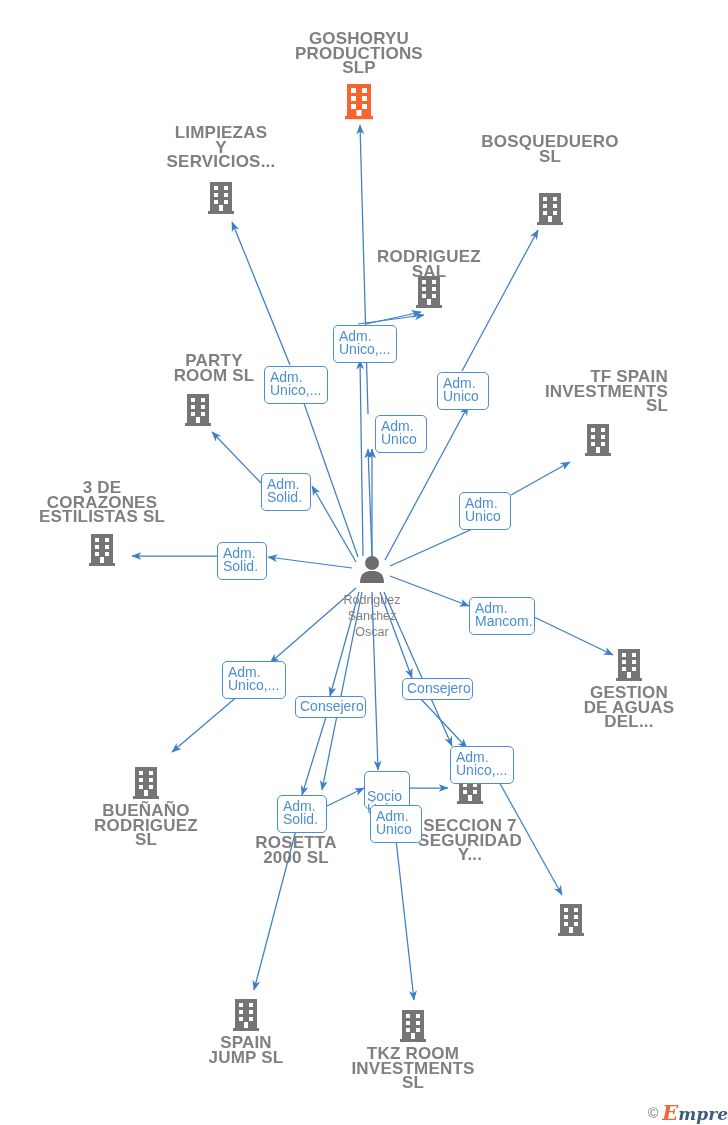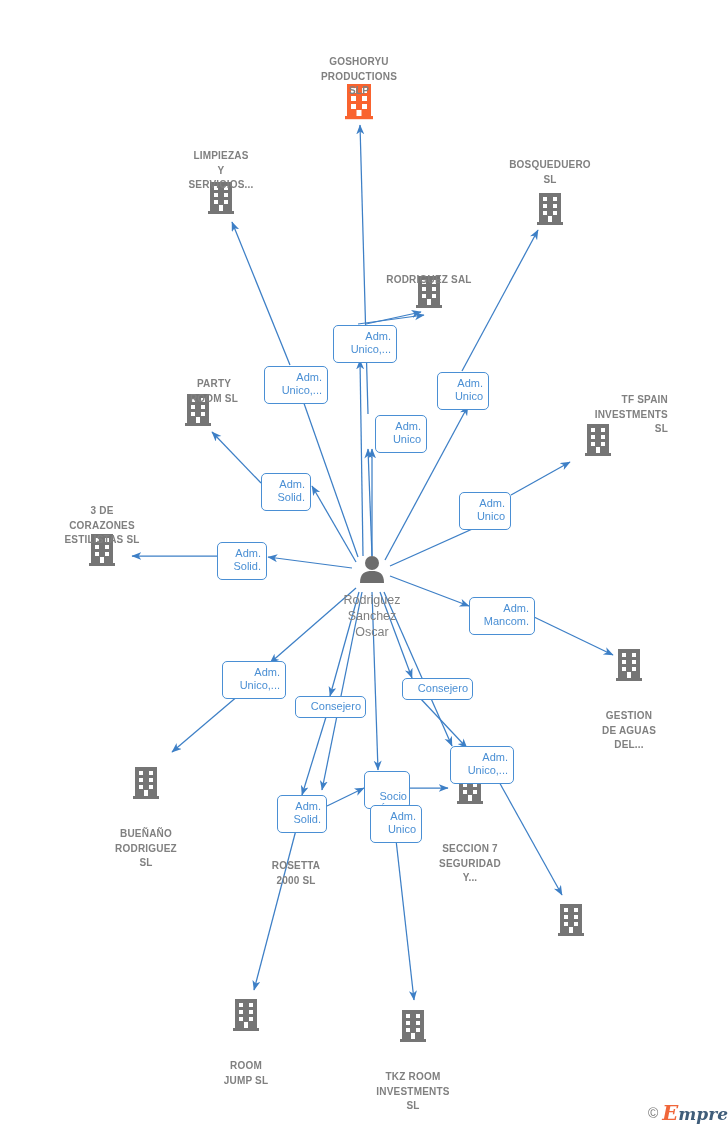--- a/index.html
+++ b/index.html
@@ -3,32 +3,32 @@
 <meta charset="utf-8">
 <style>
   html,body{margin:0;padding:0;background:#ffffff;}
   body{width:728px;height:1125px;overflow:hidden;
        font-family:"Liberation Sans","DejaVu Sans",sans-serif;}
   #stage{position:relative;width:728px;height:1125px;background:#fff;}
   svg#net{position:absolute;left:0;top:0;width:728px;height:1125px;}
 
   .node-label{
     position:absolute;text-align:center;color:#808080;
-    font-size:10px;line-height:14.5px;font-weight:bold;
-    letter-spacing:.2px;white-space:pre-line;pointer-events:none;margin-top:23px;
+    font-size:17px;line-height:14.5px;font-weight:bold;
+    letter-spacing:.2px;white-space:pre-line;pointer-events:none;
   }
   .node-label.root{color:#808080;}
   .person-label{
     position:absolute;text-align:center;color:#808080;
     font-size:12.5px;line-height:16px;font-weight:normal;white-space:pre-line;
   }
   .edge-label{
     position:absolute;box-sizing:border-box;
     border:1.4px solid #4a8fd4;border-radius:5px;background:#ffffff;
-    color:#4a8fd4;font-size:11px;line-height:13px;text-align:right;
+    color:#4a8fd4;font-size:14px;line-height:13px;text-align:left;
     padding:4px 5px 4px 5px;white-space:pre-line;
   }
   .wm{
     position:absolute;display:flex;align-items:center;gap:4px;
   }
   .wm .c{color:#7a7a7a;font-size:14px;}
   .wm .t{
     font-family:"DejaVu Serif","Liberation Serif",serif;
     font-style:italic;font-size:17px;color:#3f5d7a;font-weight:bold;
   }
@@ -292,21 +292,21 @@
 SL</div>
 
   <div class="node-label" style="left:400px;top:819px;width:140px;">SECCION 7
 SEGURIDAD
 Y...</div>
 
   <div class="node-label" style="left:226px;top:836px;width:140px;">ROSETTA
 2000  SL</div>
 
 
-  <div class="node-label" style="left:176px;top:1036px;width:140px;">ROOM
+  <div class="node-label" style="left:176px;top:1036px;width:140px;">SPAIN
 JUMP  SL</div>
 
   <div class="node-label" style="left:343px;top:1047px;width:140px;">TKZ ROOM
 INVESTMENTS
 SL</div>
 
   <div class="person-label" style="left:302px;top:592px;width:140px;">Rodriguez
 Sanchez
 Oscar</div>
 

